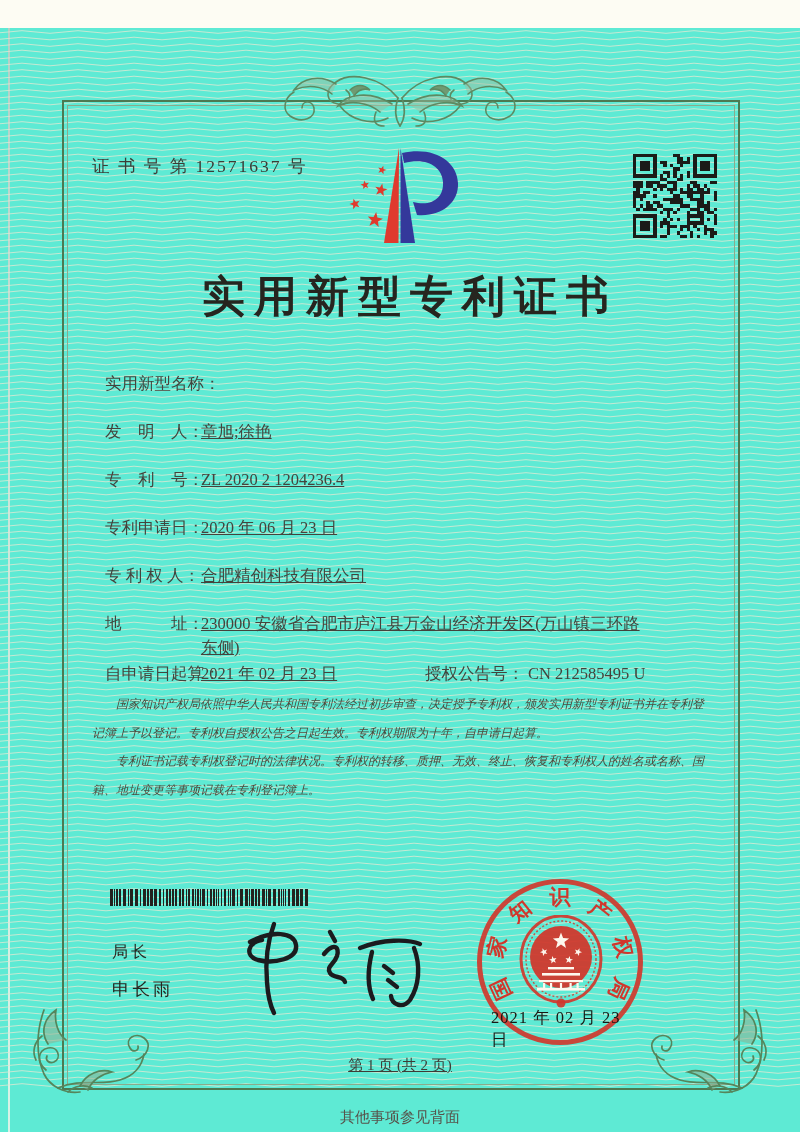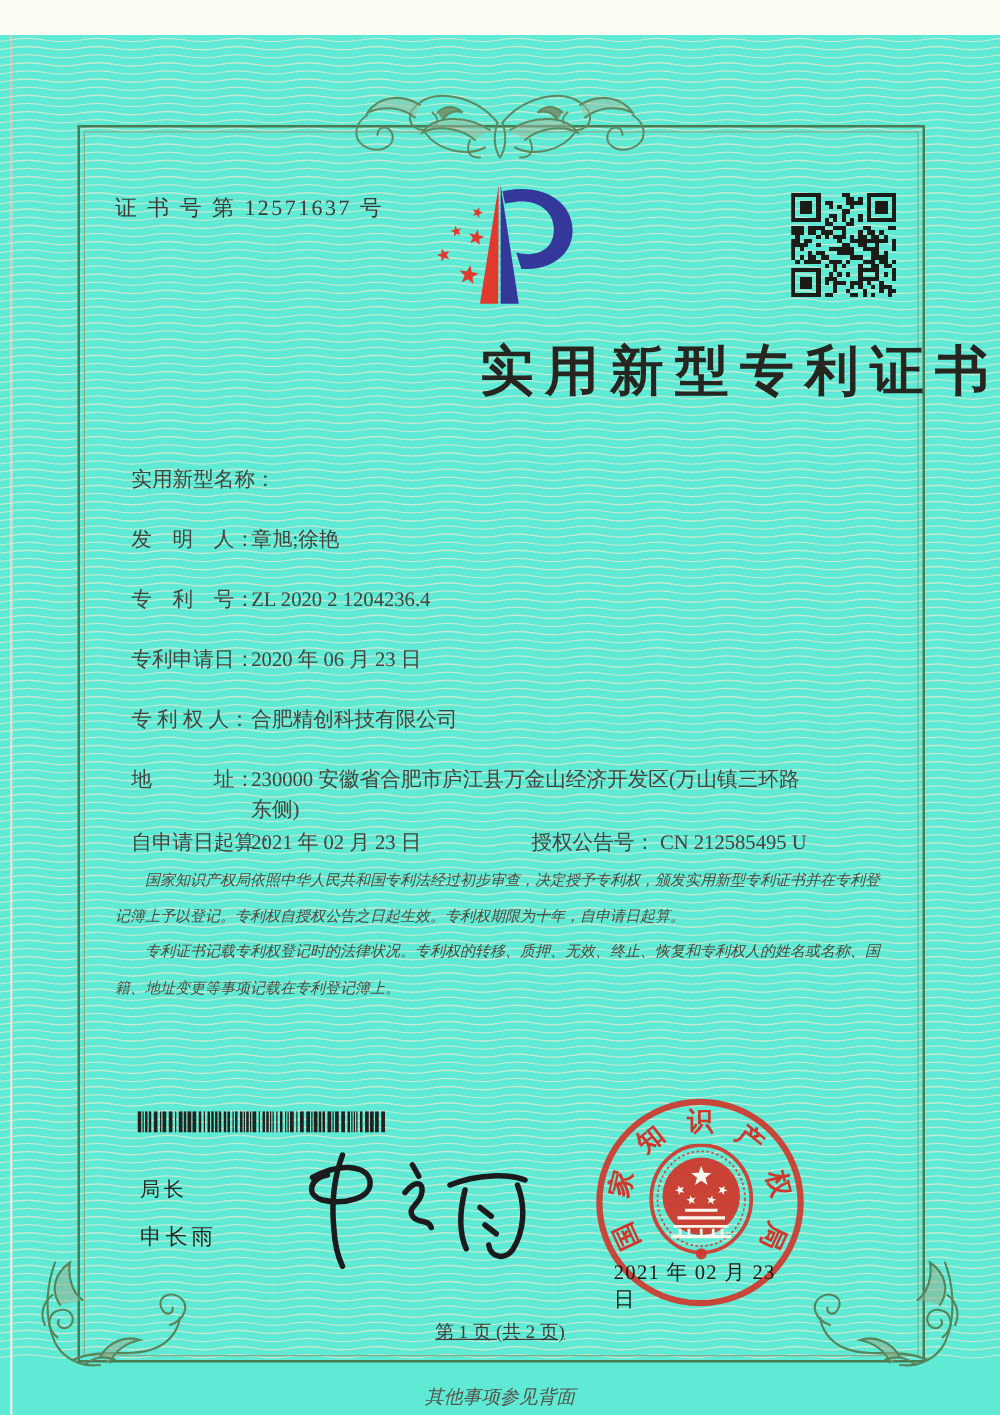--- a/index.html
+++ b/index.html
@@ -22,26 +22,26 @@
   .corner-bl { left:28px; top:978px; }
   .corner-br { left:640px; top:978px; transform:scaleX(-1); }
 
   .cert-no { position:absolute; left:92px; top:126px; font-size:17.5px; letter-spacing:2px;
     color:#3d3c36; z-index:3; }
 
   .logo { position:absolute; left:338px; top:116px; width:124px; height:104px; z-index:3; }
 
   .qr { position:absolute; left:633px; top:126px; width:84px; height:84px; z-index:3; }
 
-  .title { position:absolute; left:0; top:240px; width:800px; text-align:right;
+  .title { position:absolute; left:0; top:240px; width:800px; text-align:center;
     font-size:43px; font-weight:bold; letter-spacing:9px; color:#26251f; z-index:3;padding-left:20px; }
 
   .fields { position:absolute; left:105px; top:344px; width:560px; z-index:3;
     font-size:16.5px; color:#44433c; }
-  .frow { position:relative; margin-bottom:24px; min-height:24px; line-height:24px; }
+  .frow { position:relative; margin-bottom:24px; min-height:24px; line-height:24px;text-decoration:underline; }
   .frow .lab { position:absolute; left:0; top:0; white-space:nowrap; }
   .frow .val { display:block; margin-left:96px; max-width:452px; line-height:24px; }
   .frow.addr { margin-bottom:2px; }
   .frow.dbl .pair2 { position:absolute; left:320px; top:0; white-space:nowrap; }
   .frow.dbl .val-inline { margin-left:4px; }
 
   .body-text { position:absolute; left:92px; top:662px; width:618px; z-index:3;
     font-size:12px; line-height:28.5px; color:#4e4a3d; font-style:italic; }
   .body-text p { text-indent:2em; }
 
@@ -58,21 +58,21 @@
     border:5px solid #d0372c; opacity:.92; }
   .seal-char { position:absolute; font-size:21px; font-weight:bold; color:#d0372c;
     font-family:"Liberation Serif","DejaVu Serif",serif; }
   .emblem { position:absolute; left:42px; top:36px; width:84px; height:96px; }
   .seal-date { position:absolute; left:491px; top:979px; width:150px; font-size:16.5px;
     color:#181813; letter-spacing:1px; z-index:5; }
 
   .page-info { position:absolute; left:0; top:1028px; width:800px; text-align:center;
     font-size:15px; color:#3d3c36; z-index:3;text-decoration:underline; }
   .back-note { position:absolute; left:0; top:1080px; width:800px; text-align:center;
-    font-size:15px; font-style:italic; color:#57524a; z-index:3; }
+    font-size:15px; color:#57524a; z-index:3; }
 </style>
 </head>
 <body>
 
 <div class="page">
 
   <div class="scan-edge"></div>
 
   <svg class="waves" id="waves" viewBox="0 0 800 1062" preserveAspectRatio="none">
       <path d="M-20 4.0 q 14 2.6 28 0 t 28 0 t 28 0 t 28 0 t 28 0 t 28 0 t 28 0 t 28 0 t 28 0 t 28 0 t 28 0 t 28 0 t 28 0 t 28 0 t 28 0 t 28 0 t 28 0 t 28 0 t 28 0 t 28 0 t 28 0 t 28 0 t 28 0 t 28 0 t 28 0 t 28 0 t 28 0 t 28 0 t 28 0 t 28 0 t 28 0" fill="none" stroke="#dfe9d2" stroke-width="1" opacity="0.8"></path>

